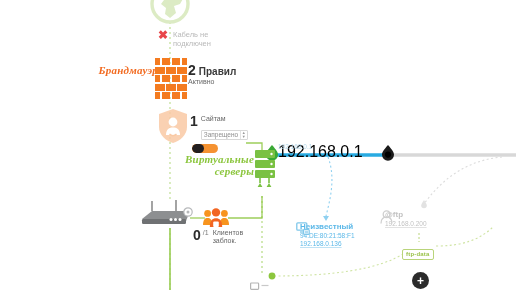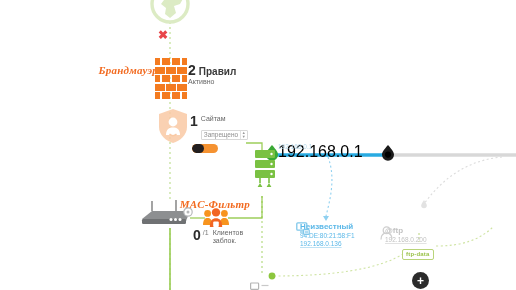--- a/index.html
+++ b/index.html
@@ -129,20 +129,24 @@
   <div class="abs" style="left:146px; top:-16px;">
     <svg width="48" height="44" viewBox="0 0 48 44">
       <circle cx="24" cy="20" r="18" fill="none" stroke="#dcebc4" stroke-width="3.4"></circle>
       <path d="M9 14 L15 12 L18 16 L15 20 L20 24 L19 30 L24 34 L30 29 L28 22 L34 20 L38 13 L30 9 L22 11 Z" fill="#dcebc4"></path>
     </svg>
   </div>
 
   <div class="abs" style="left:158px; top:30px;">
     <div style="display:flex; align-items:flex-start; gap:5px;">
       <span style="color:#e8464a; font-size:12px; font-weight:bold; line-height:11px;">✖</span>
+      <div>
+        <div class="muted-note">Кабель не</div>
+        <div class="muted-note">подключен</div>
+      </div>
     </div>
   </div>
 
   <div class="abs chain-label" style="left:86px; top:64px; width:72px;">Брандмауэр</div>
 
   <div class="abs bricks" style="left:155px; top:58px;">
     <div class="brow">
         <span class="brick" style="width:6px"></span>
         <span class="brick" style="width:9.5px"></span>
         <span class="brick" style="width:9.5px"></span>
@@ -202,37 +206,40 @@
               <i>▼</i>
           </span>
         </div>
       </div>
     </div>
     <div class="toggle" style="margin-top:3px; margin-left:2px;">
       <span class="knob"></span>
     </div>
   </div>
 
+  <div class="abs chain-label green" style="left:176px; top:153px; width:78px; line-height:12px;">
+    <div>Виртуальные</div>
+    <div>серверы</div>
+  </div>
 
   <div class="abs" style="left:255px; top:150px;">
     <svg width="22" height="44" viewBox="0 0 22 44">
       <rect x="0" y="0" width="20" height="8" rx="1" fill="#7ac143"></rect>
       <rect x="0" y="10" width="20" height="8" rx="1" fill="#7ac143"></rect>
       <rect x="0" y="20" width="20" height="8" rx="1" fill="#7ac143"></rect>
       <circle cx="16.5" cy="4" r="1.2" fill="#ffffff"></circle>
       <circle cx="16.5" cy="14" r="1.2" fill="#ffffff"></circle>
       <circle cx="16.5" cy="24" r="1.2" fill="#ffffff"></circle>
       <path d="M5 28 v5" stroke="#7ac143" stroke-width="1.6"></path>
       <path d="M14 28 v5" stroke="#7ac143" stroke-width="1.6"></path>
       <path d="M5 33 l-2.4 4 h4.8 Z" fill="#7ac143"></path>
       <path d="M14 33 l-2.4 4 h4.8 Z" fill="#7ac143"></path>
     </svg>
   </div>
 
-  <div class="abs chain-label" style="left:176px; top:198px; width:74px;">MAC-Фильтр</div>
 
   <div class="abs" style="left:203px; top:208px;">
     <svg width="26" height="20" viewBox="0 0 26 20">
       <circle cx="4.6" cy="5.4" r="3.4" fill="#f7941e"></circle>
       <path d="M0 17 C0 11.6 2 10 4.6 10 C7.2 10 9.2 11.6 9.2 17 Z" fill="#f7941e"></path>
       <circle cx="21.4" cy="5.4" r="3.4" fill="#f7941e"></circle>
       <path d="M16.8 17 C16.8 11.6 18.8 10 21.4 10 C24 10 26 11.6 26 17 Z" fill="#f7941e"></path>
       <circle cx="13" cy="4.4" r="4.2" fill="#f26522"></circle>
       <path d="M6.8 19 C6.8 12.2 9.6 10.2 13 10.2 C16.4 10.2 19.2 12.2 19.2 19 Z" fill="#f26522"></path>
       <rect x="10.2" y="13.4" width="5.6" height="5.6" rx="1" fill="#ffffff"></rect>
@@ -278,21 +285,21 @@
         <path d="M9 9.2 h3 M9 10.8 h3" stroke="#7fc7ea" stroke-width=".9"></path>
       </svg>
     </span>
     <div>
       <div class="node-title blue">Неизвестный</div>
       <div class="node-line blue">94:DE:80:21:58:F1</div>
       <div class="node-line blue" style="text-decoration:underline; text-decoration-color:#bfe2f4;">192.168.0.136</div>
     </div>
   </div>
 
-  <div class="abs" style="left:380px; top:226px; display:flex; gap:5px; align-items:flex-end;">
+  <div class="abs" style="left:380px; top:210px; display:flex; gap:5px; align-items:flex-end;">
     <span style="margin-top:1px;">
       <svg width="13" height="14" viewBox="0 0 13 14">
         <circle cx="6.5" cy="4.2" r="3.3" fill="none" stroke="#cfcfcf" stroke-width="1.3"></circle>
         <path d="M1 13.4 C1 8.6 3.6 7.2 6.5 7.2 C9.4 7.2 12 8.6 12 13.4" fill="none" stroke="#cfcfcf" stroke-width="1.3"></path>
       </svg>
     </span>
     <div>
       <div class="node-title grayt">@ftp</div>
       <div class="node-line grayt" style="text-decoration:underline; text-decoration-color:#e2e2e2;">192.168.0.200</div>
     </div>

